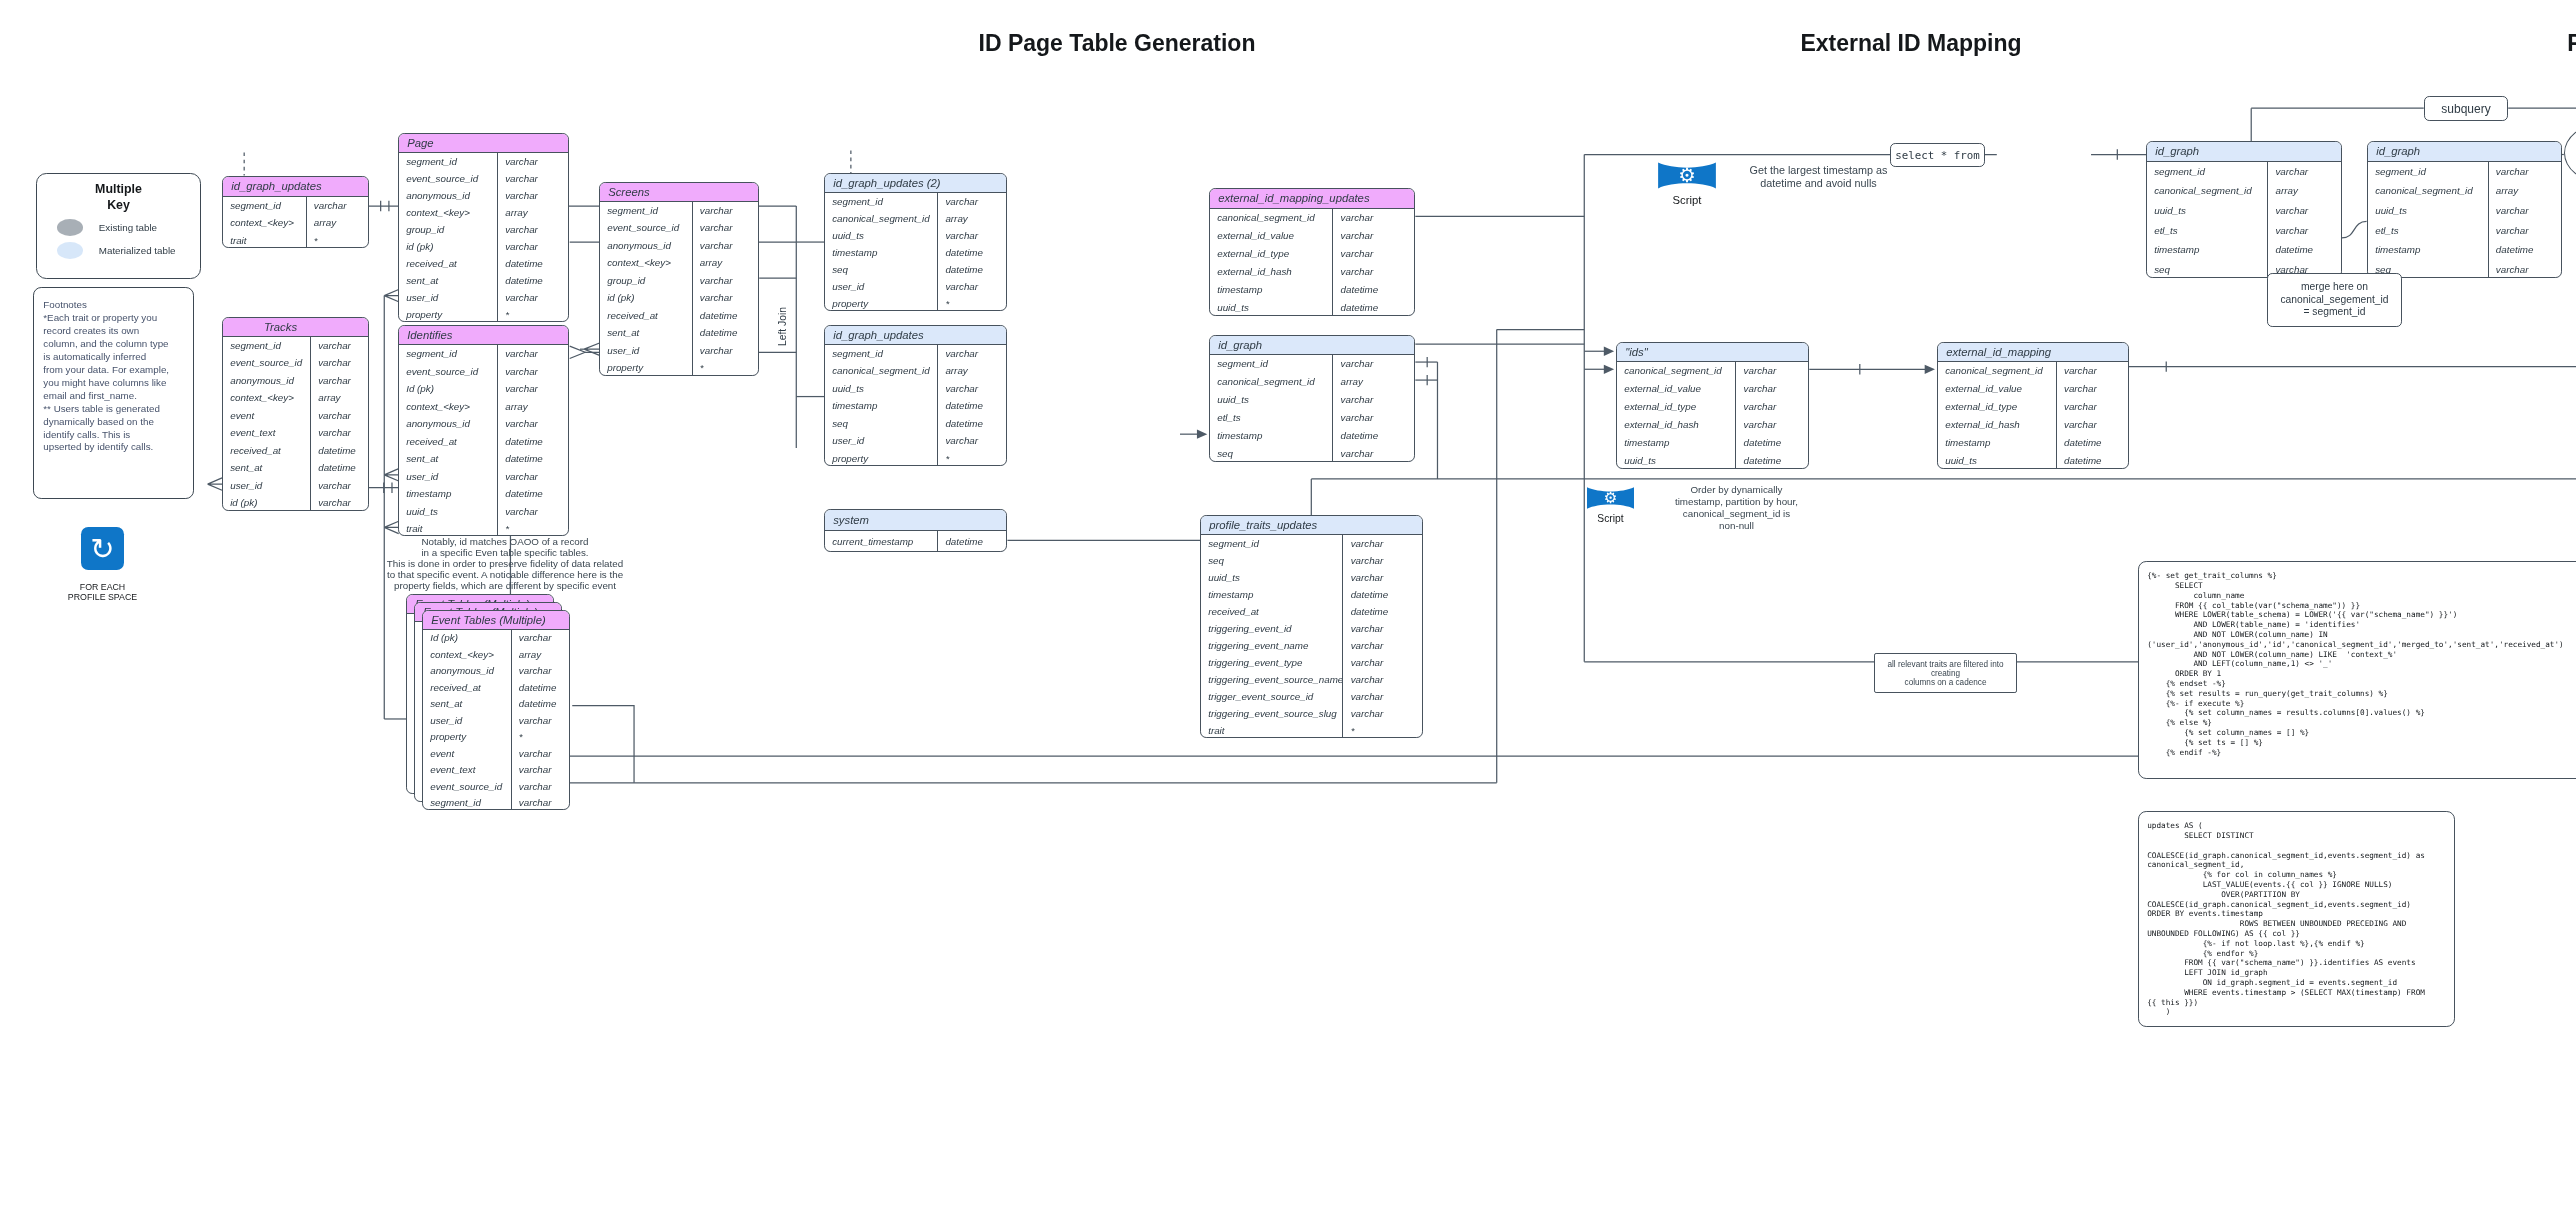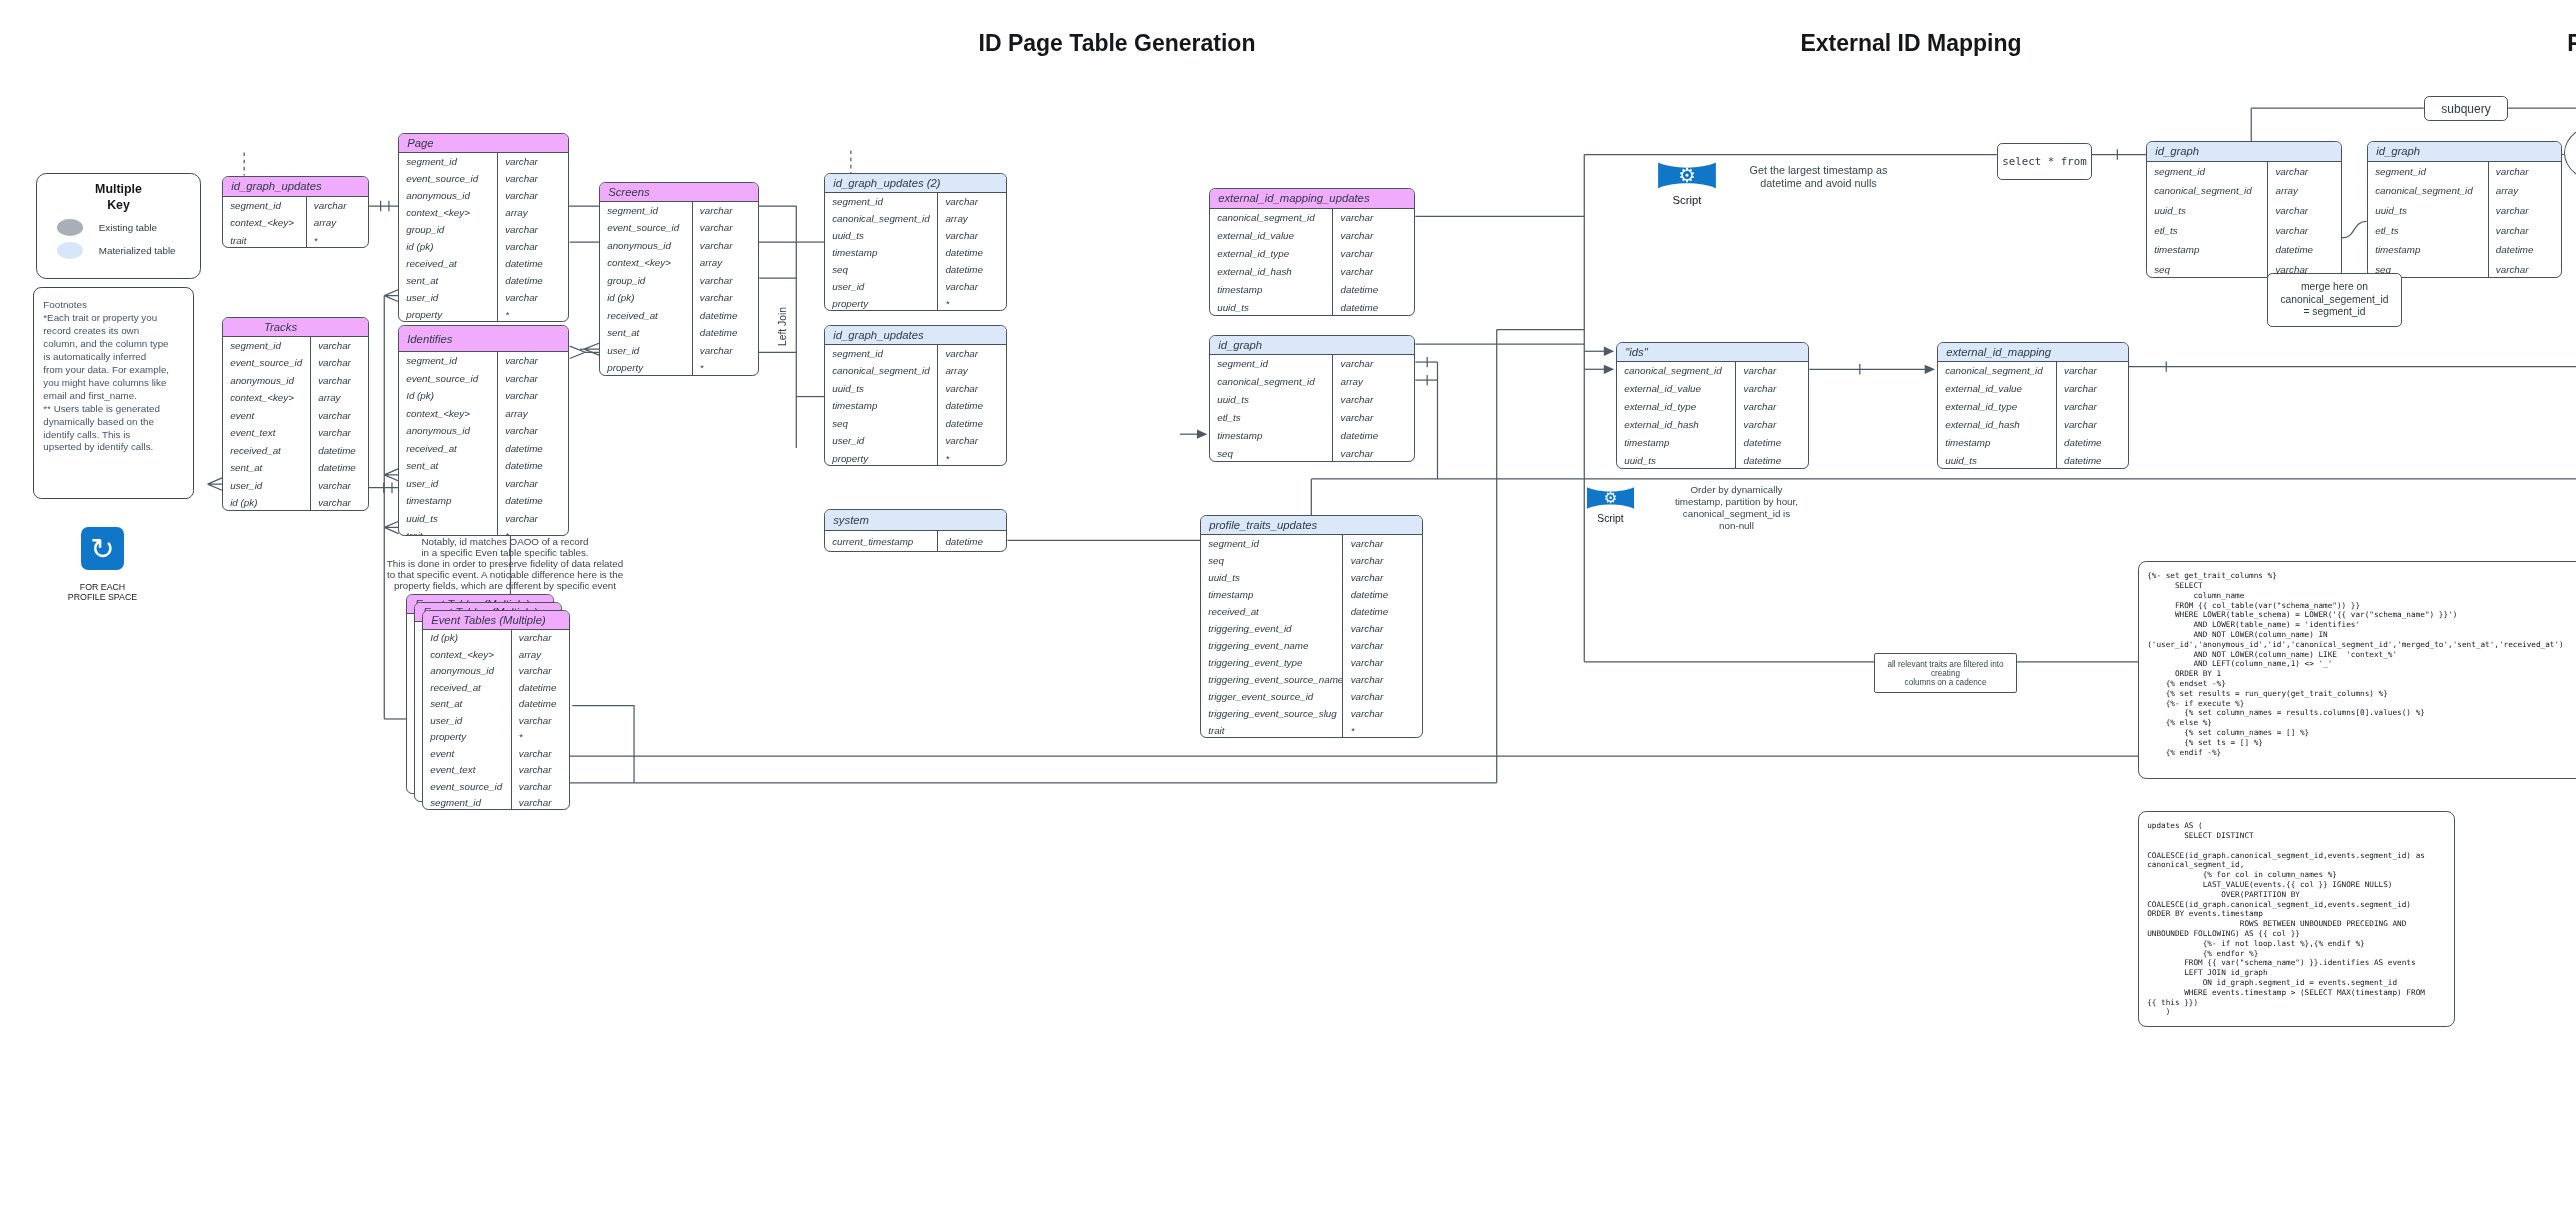--- a/index.html
+++ b/index.html
@@ -206,21 +206,21 @@
   </div>
   <div class="scriptlabel" style="left:1587px;top:513px;width:47px;font-size:10.3px;">Script</div>
   <div class="note" style="left:1649px;top:484px;width:175px;font-size:9.8px;line-height:1.22;">Order by dynamically
 timestamp, partition by hour,
 canonical_segment_id is
 non-null</div>
 
   <div class="note" style="left:1874px;top:653px;width:141px;height:38px;border:0.8px solid #47525d;border-radius:2.1px;background:#fff;font-size:8.2px;display:flex;align-items:center;justify-content:center;">all relevant traits are filtered into creating
 columns on a cadence</div>
 
-  <div class="rbox mono" style="left:1997px;top:143px;width:95px;height:37px;font-size:10.8px;">select * from</div>
+  <div class="rbox mono" style="left:1890px;top:143px;width:95px;height:24px;font-size:10.8px;">select * from</div>
   <div class="rbox" style="left:2424px;top:96px;width:84px;height:25px;font-size:12px;">subquery</div>
   <div class="ellipse-node" style="left:2564px;top:124px;width:73px;height:58px;font-size:12px;">Union</div>
 
   <div class="rbox" style="left:2267px;top:273px;width:135px;height:54px;font-size:10.3px;line-height:1.25;white-space:pre-line;">merge here on
 canonical_segement_id
 = segment_id</div>
 
   <div class="codeblock" style="left:2138px;top:561px;width:456px;height:218px;">
     <pre>{%- set get_trait_columns %}
       SELECT
@@ -366,21 +366,21 @@
       <div class="row" style="height: 17px;">
         <div class="cell name" style="width: 58%;">user_id</div>
         <div class="cell type">varchar</div>
       </div>
       <div class="row" style="height: 17px;">
         <div class="cell name" style="width: 58%;">property</div>
         <div class="cell type">*</div>
       </div>
     </div>
     <div class="table existing" style="left: 398px; top: 325px; width: 171px; height: 211px;">
-      <div class="hd" style="height: 26px;">
+      <div class="hd" style="height: 19px;">
         <div>Identifies</div>
       </div>
       <div class="row" style="height: 17.5px;">
         <div class="cell name" style="width: 58%;">segment_id</div>
         <div class="cell type">varchar</div>
       </div>
       <div class="row" style="height: 17.5px;">
         <div class="cell name" style="width: 58%;">event_source_id</div>
         <div class="cell type">varchar</div>
       </div>

